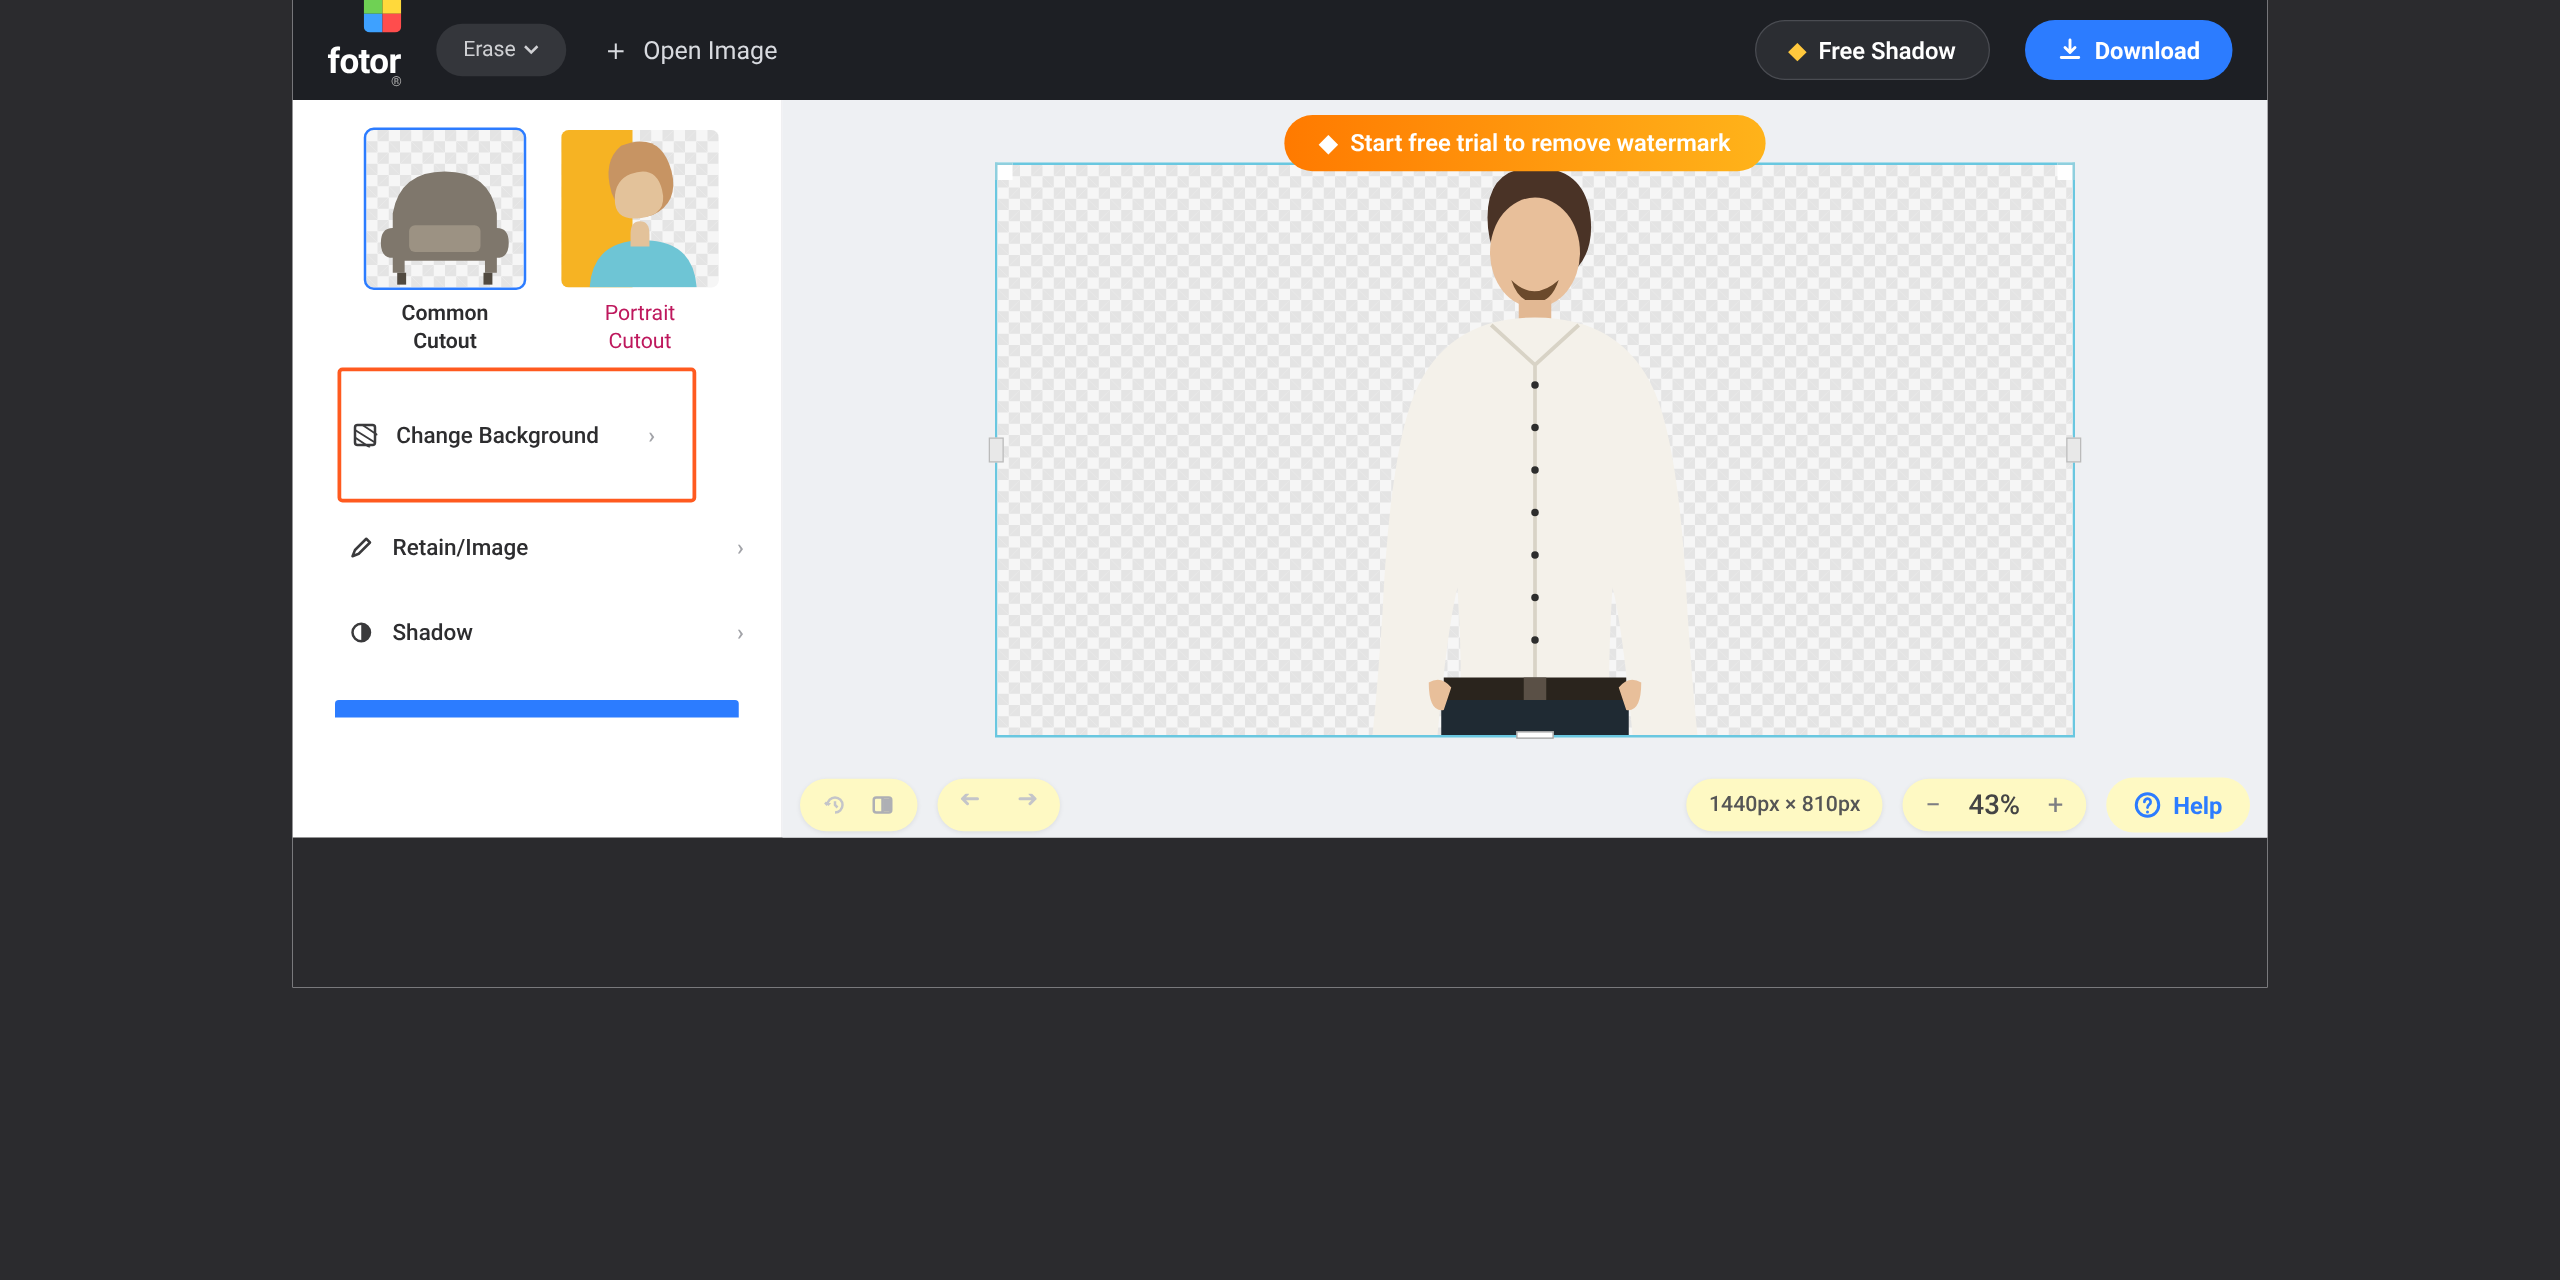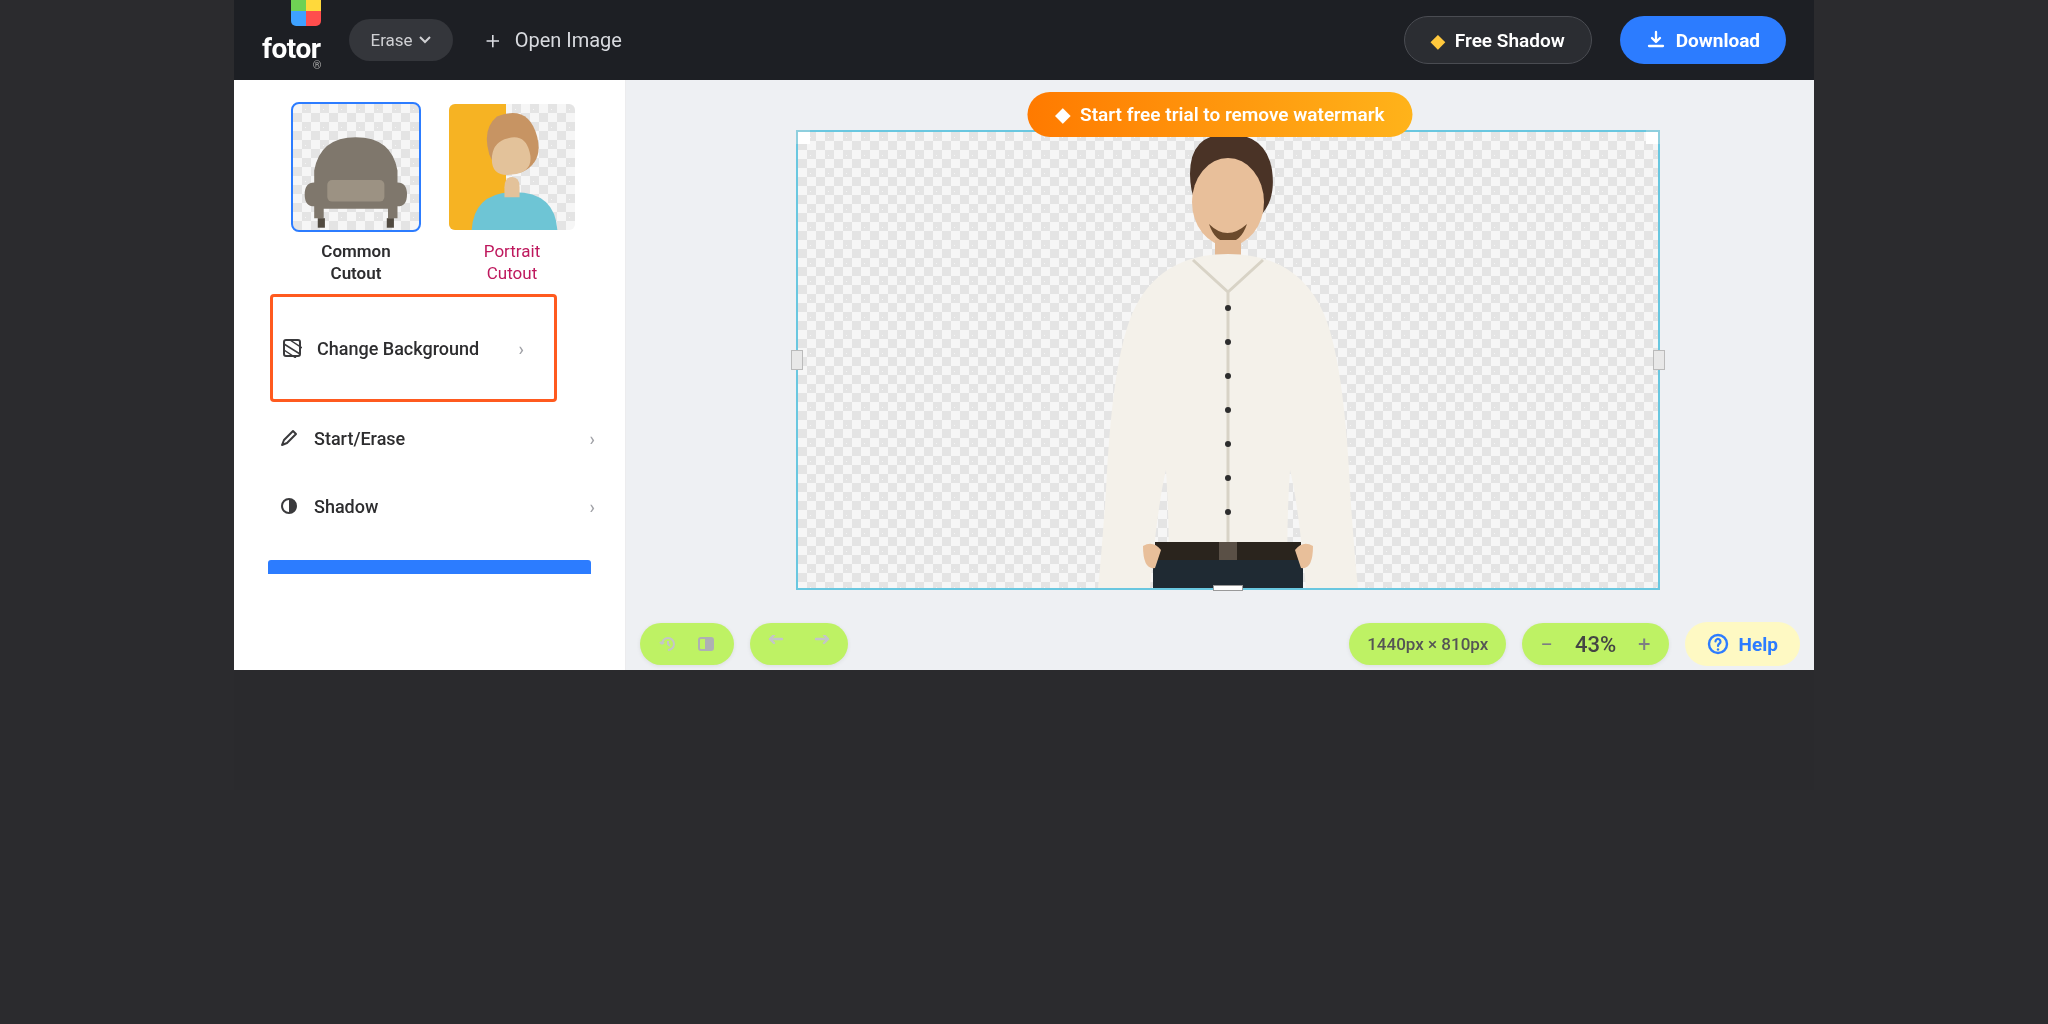--- a/index.html
+++ b/index.html
@@ -69,21 +69,21 @@
   .handle{position:absolute;width:20px;height:12px;background:#e8e8e8;border:1px solid #bbb;}
   .handle.mid-l{left:-1px;top:50%;transform:translate(-50%,-50%) rotate(90deg);}
   .handle.mid-r{right:-1px;top:50%;transform:translate(50%,-50%) rotate(90deg);}
   .corner{position:absolute;width:14px;height:14px;border:2px solid #8fcfde;background:#fff;}
   .corner.tl{left:-2px;top:-2px;border-right:none;border-bottom:none;}
   .corner.tr{right:-2px;top:-2px;border-left:none;border-bottom:none;}
   .man{position:absolute;left:50%;bottom:0;transform:translateX(-50%);width:310px;height:460px;}
   .bot-sel{position:absolute;left:50%;bottom:-3px;transform:translateX(-50%);width:30px;height:6px;background:#fff;border:1px solid #999;}
   
   .bbar{position:absolute;left:0;right:0;bottom:0;height:52px;display:flex;align-items:center;padding:0 14px;gap:16px;}
-  .pill{background:#bef264;border-radius:28px;box-shadow:0 1px 4px rgba(0,0,0,.08);height:42px;display:flex;align-items:center;padding:0 18px;gap:18px;color:#7d7e83;}
+  .pill{background:#fef9c3;border-radius:28px;box-shadow:0 1px 4px rgba(0,0,0,.08);height:42px;display:flex;align-items:center;padding:0 18px;gap:18px;color:#7d7e83;}
   .pill.dim{color:#c4c5c9;}
   .grow{flex:1;}
   .dims{font-size:17px;color:#555;font-weight:500;}
   .zoom{gap:22px;}
   .zoom .pct{color:#444;font-weight:500;font-size:22px;}
   .help-btn{background:#fef9c3;border-radius:26px;height:44px;padding:0 22px;display:flex;align-items:center;gap:10px;color:var(--blue);font-size:19px;font-weight:700;cursor:pointer;}
   .footer{height:120px;background:#2a2a2d;}
   svg{display:block;}
 </style>
 </head>
@@ -175,21 +175,21 @@
           </span>
           <span>Change Background</span>
           <span class="chev">›</span>
         </div>
         <div class="opt">
           <span class="oicon">
             <svg width="20" height="20" viewBox="0 0 20 20">
                 <path d="M3 17l2-5L14 3l3 3-9 9-5 2z" fill="none" stroke="#3a3a3c" stroke-width="2" stroke-linejoin="round"></path>
               </svg>
           </span>
-          <span>Start/Erase</span>
+          <span>Retain/Image</span>
           <span class="chev">›</span>
         </div>
         <div class="opt">
           <span class="oicon">
             <svg width="20" height="20" viewBox="0 0 20 20">
                 <circle cx="10" cy="10" r="7" fill="none" stroke="#3a3a3c" stroke-width="2"></circle>
                 <path d="M10 3a7 7 0 010 14z" fill="#3a3a3c"></path>
               </svg>
           </span>
           <span>Shadow</span>

